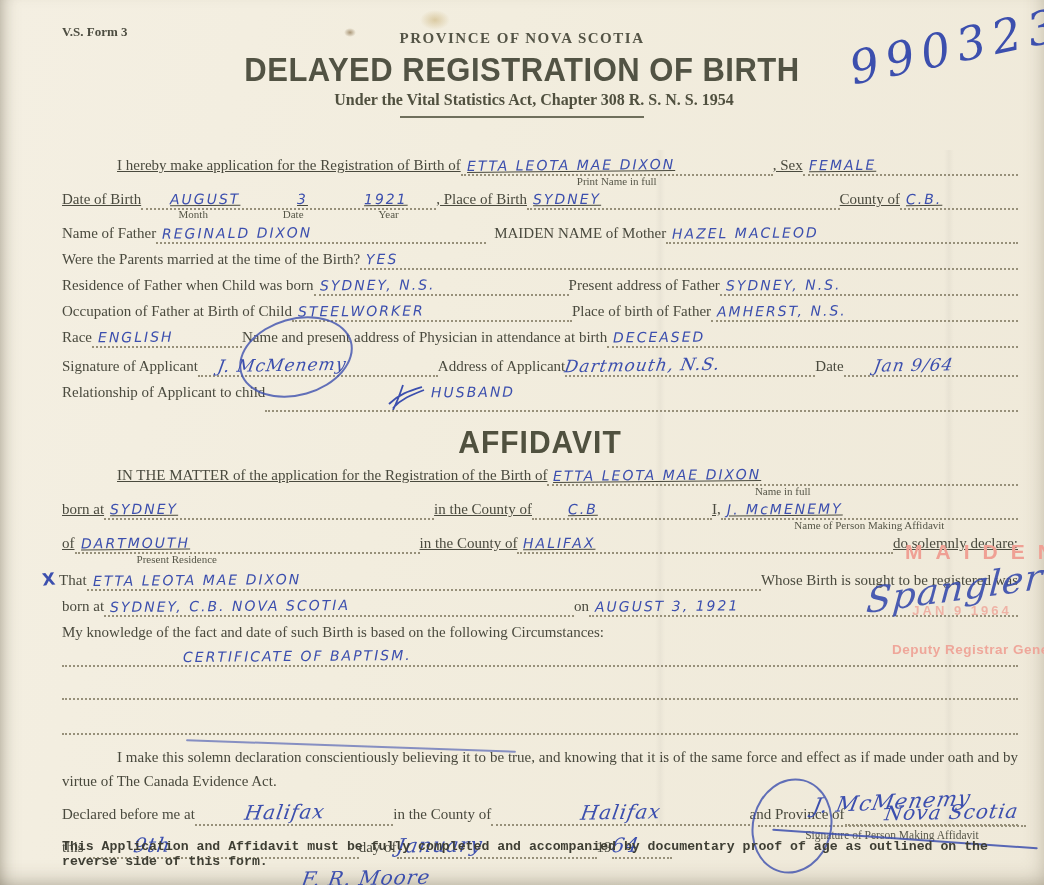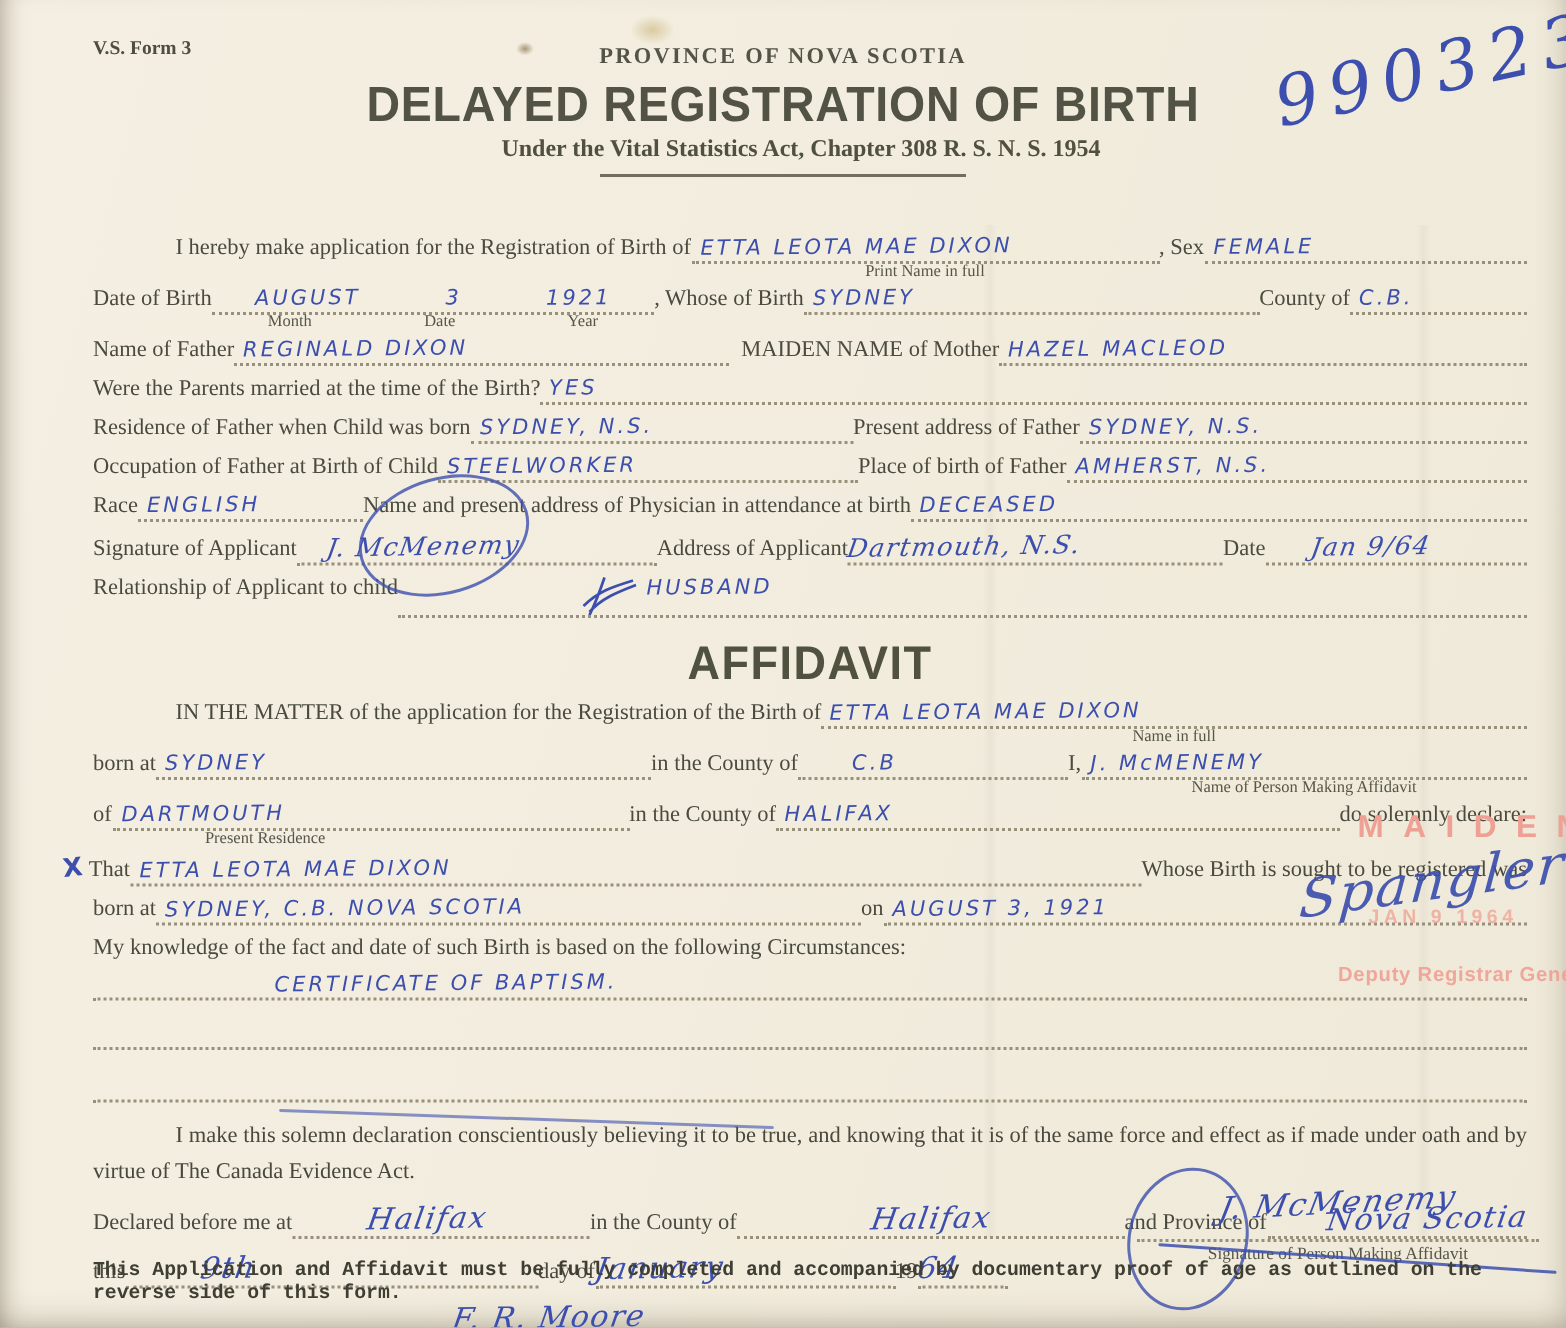--- a/index.html
+++ b/index.html
@@ -27,21 +27,21 @@
   
   .rows { position:absolute; left:62px; right:26px; top:150px; }
   .row { display:flex; align-items:baseline; font-size:15px; margin-top:7px; }
   .lbl { white-space:nowrap; color:#4a4a3e; }
   .fill { position:relative; display:inline-flex; align-items:baseline; border-bottom:2px dotted #97907a; min-height:17px; }
   .grow { flex:1 1 auto; }
   .indent { margin-left:55px; }
   .hint { position:absolute; top:100%; left:0; width:100%; text-align:center; font-size:11px; color:#565648; white-space:nowrap; margin-top:1px; }
   .hint-left { text-align:left; left:18%; width:auto; }
   .hintrow { display:flex; justify-content:space-around; width:100%; position:absolute; top:100%; font-size:11px; color:#565648; }
-  .has-hint { margin-bottom:15px; }
+  .has-hint { margin-bottom:15px;text-decoration:underline; }
 
   
   .hw { display:inline-block; font-family:"DejaVu Sans",sans-serif; font-style:italic; font-size:14px;
         letter-spacing:2px; color:#3c4fae; padding:0 6px; white-space:nowrap; transform:rotate(-.5deg); }
   .script { display:inline-block; font-family:"DejaVu Serif",serif; font-style:italic; color:#3c4fae;
             font-size:17px; letter-spacing:1px; white-space:nowrap; transform:skewX(-10deg) rotate(-1deg); }
   .script.big { font-size:20px; }
   .xmark { display:inline-block; font-family:"DejaVu Sans",sans-serif; color:#3c4fae; font-size:17px; font-weight:bold;
            margin-left:-20px; margin-right:4px; transform:rotate(-6deg); }
 
@@ -117,21 +117,21 @@
       <span class="fill" style="width:295px; justify-content:space-around">
         <span class="hw">AUGUST</span>
         <span class="hw">3</span>
         <span class="hw">1921</span>
         <span class="hintrow">
           <span>Month</span>
           <span>Date</span>
           <span>Year</span>
         </span>
       </span>
-      <span class="lbl">, Whose of Birth</span>
+      <span class="lbl">, Place of Birth</span>
       <span class="fill grow">
         <span class="hw">SYDNEY</span>
       </span>
       <span class="lbl">County of</span>
       <span class="fill" style="width:118px">
         <span class="hw">C.B.</span>
       </span>
     </div>
 
     <div class="row">

